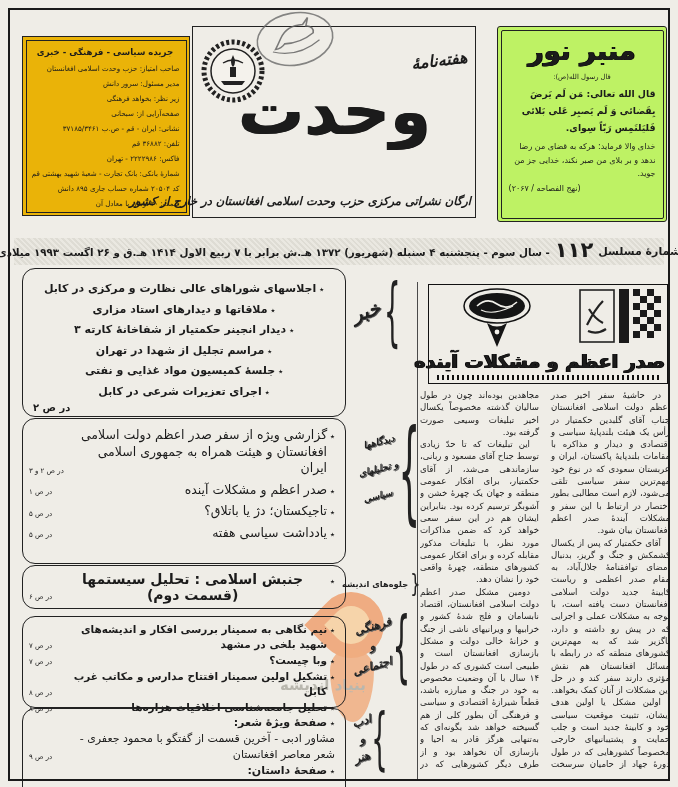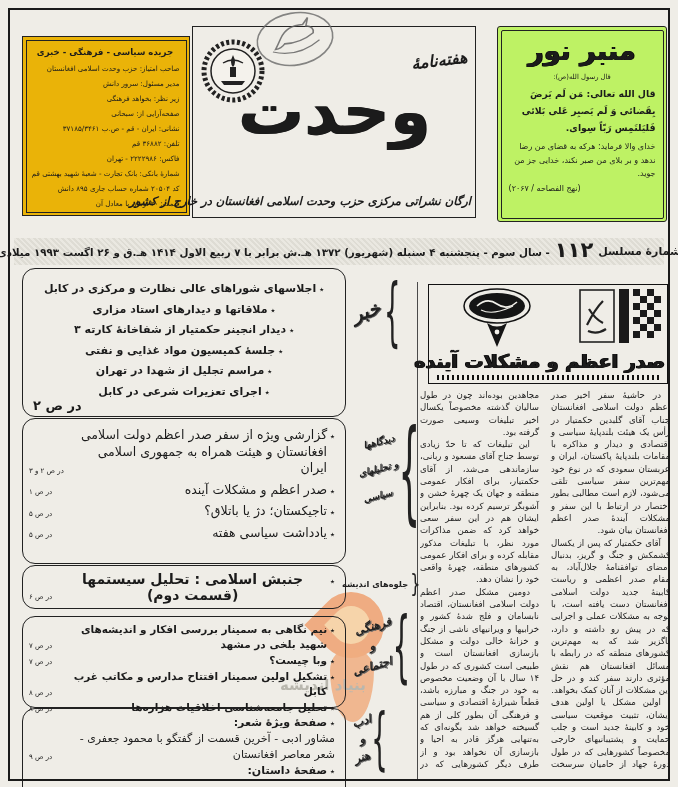--- a/index.html
+++ b/index.html
@@ -42,21 +42,21 @@
   .date-label{font-size:11px;font-weight:bold;white-space:nowrap;}
   .issue-no{font-size:21px;font-weight:bold;line-height:1;margin-top:-2px;}
   .date-text{font-size:10.3px;font-weight:bold;white-space:nowrap;}
 
   
   .toc-box{left:22px;width:322px;border:1.5px solid #222;border-radius:13px;z-index:2;direction:rtl;}
   .star{font-size:9px;margin-left:3px;}
   .c-row{text-align:center;font-weight:bold;}
   .toc1{top:268px;height:137px;padding-top:10px;}
   .toc1 .c-row{font-size:11px;line-height:20.5px;}
-  .page-note{position:absolute;left:10px;bottom:3px;font-size:13px;font-weight:bold;}
+  .page-note{position:absolute;left:10px;bottom:3px;font-size:10px;font-weight:bold;}
   .row{display:flex;align-items:baseline;padding:0 10px 0 6px;}
   .row .txt{flex:1;text-align:right;}
   .row .pg{font-size:7px;white-space:nowrap;margin-right:6px;align-self:flex-end;padding-bottom:2px;}
   .toc2{top:418px;height:136px;padding-top:8px;}
   .toc2 .txt{font-size:12.5px;line-height:16.5px;}
   .toc2 .row{margin-bottom:5px;}
   .toc3{top:565px;height:42px;display:flex;align-items:center;}
   .toc3 .row{width:100%;}
   .toc3 .txt{font-size:14px;font-weight:bold;text-align:center;}
   .toc4{top:616px;height:85px;padding-top:5px;}
@@ -168,22 +168,22 @@
 <div class="abs flame">
     <div class="flame-inner"></div>
   </div>
 <div class="abs flame-tail"></div>
 <div class="abs wm-text">بنیاد اندیشه</div>
 
 <div class="abs toc-box toc1">
   <div class="c-row"><span class="star">٭</span><span>اجلاسهای شوراهای عالی نظارت و مرکزی در کابل</span></div>
   <div class="c-row"><span class="star">٭</span><span>ملاقاتها و دیدارهای استاد مزاری</span></div>
   <div class="c-row"><span class="star">٭</span><span>دیدار انجینر حکمتیار از شفاخانهٔ کارته ۳</span></div>
+  <div class="c-row"><span class="star">٭</span><span>مراسم تجلیل از شهدا در تهران</span></div>
   <div class="c-row"><span class="star">٭</span><span>جلسهٔ کمیسیون مواد غذایی و نفتی</span></div>
-  <div class="c-row"><span class="star">٭</span><span>مراسم تجلیل از شهدا در تهران</span></div>
   <div class="c-row"><span class="star">٭</span><span>اجرای تعزیرات شرعی در کابل</span></div>
   <div class="page-note">در ص ۲</div>
 </div>
 
 <div class="abs toc-box toc2">
   <div class="row">
       <span class="star">٭</span>
       <span class="txt">گزارشی ویژه از سفر صدر اعظم دولت اسلامی افغانستان و هیئت همراه به جمهوری اسلامی ایران</span>
       <span class="pg">در ص ۲ و ۳</span>
     </div>

